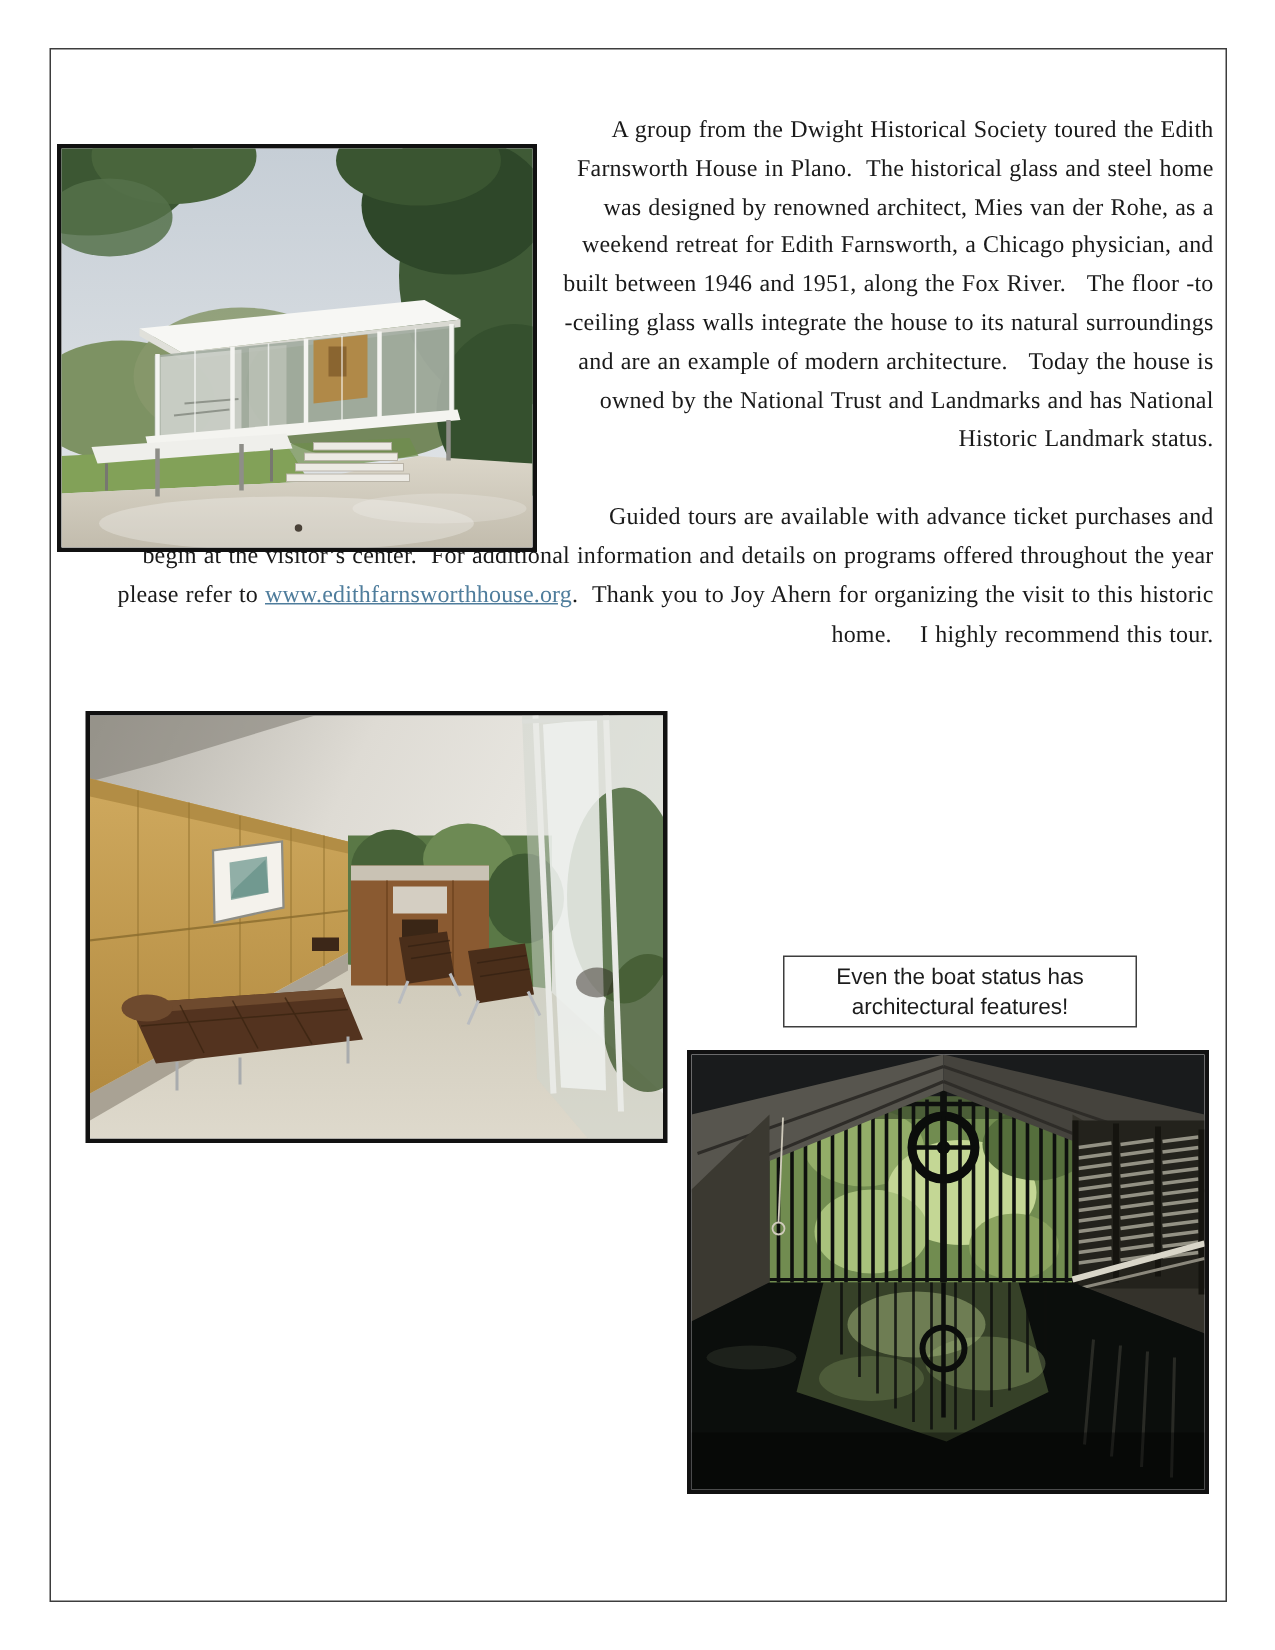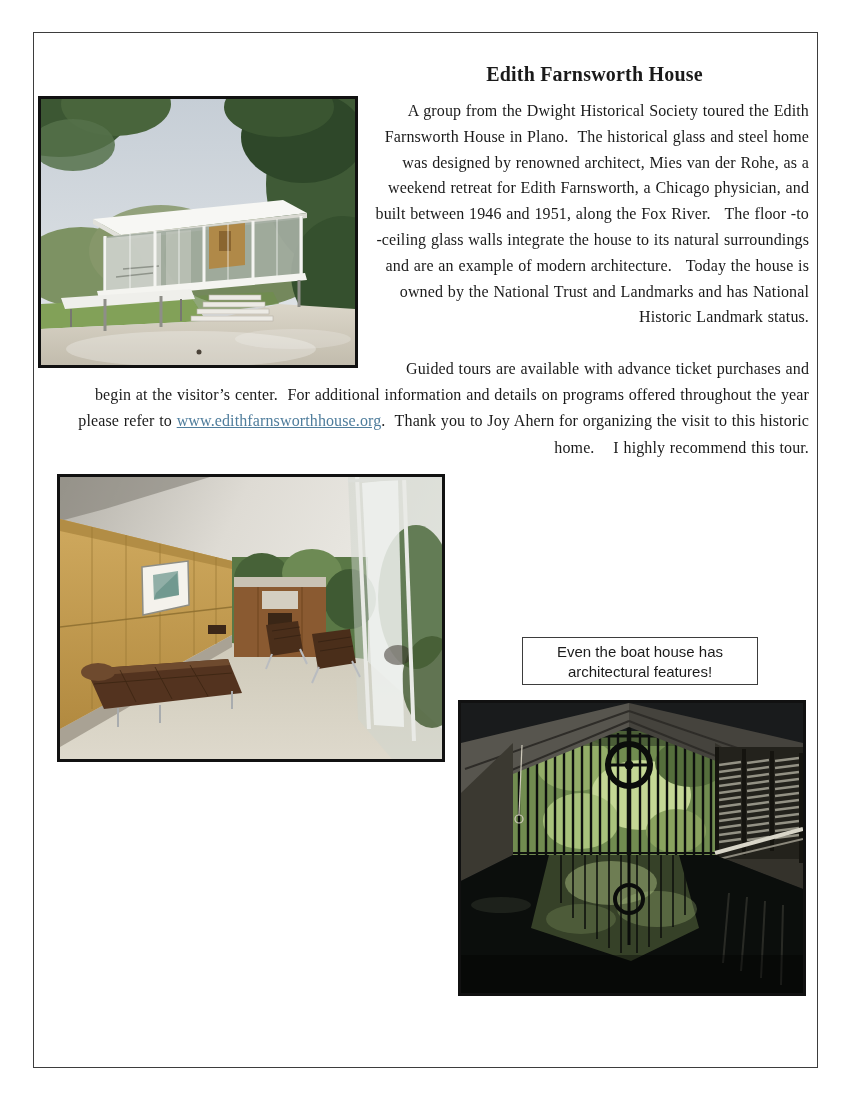--- a/index.html
+++ b/index.html
@@ -127,21 +127,20 @@
       <g fill="#eceae4" stroke="#b5b0a4" stroke-width=".6">
         <rect x="168" y="196" width="52" height="5"></rect>
         <rect x="162" y="203" width="62" height="5"></rect>
         <rect x="156" y="210" width="72" height="5"></rect>
         <rect x="150" y="217" width="82" height="5"></rect>
       </g>
     </svg>
   </div>
 
   <div class="content">
-    <h1 class="title">Edith Farnsworth House</h1>
     <p class="body-text para-intro"> A group from the Dwight Historical Society toured the Edith Farnsworth House in Plano.  The historical glass and steel home was designed by renowned architect, Mies van der Rohe, as a weekend retreat for Edith Farnsworth, a Chicago physician, and built between 1946 and 1951, along the Fox River.   The floor -to -ceiling glass walls integrate the house to its natural surroundings and are an example of modern architecture.   Today the house is owned by the National Trust and Landmarks and has National Historic Landmark status.</p>
     <p class="body-text para-tours"><span>Guided tours are available with advance ticket purchases and begin at the visitor’s center.  For additional information and details on programs offered throughout the year please refer to </span><a class="doc-link">www.edithfarnsworthhouse.org</a><span>.  Thank you to Joy Ahern for organizing the visit to this historic home.    I highly recommend this tour.</span></p>
   </div>
 
   <div class="photo-frame photo-interior">
     <svg viewBox="0 0 382 282" preserveAspectRatio="none">
       <defs>
         <linearGradient id="ceil" x1="0" y1="0" x2="1" y2="0.35">
           <stop offset="0" stop-color="#b5b2aa"></stop>
             <stop offset=".45" stop-color="#dedbd4"></stop>
@@ -234,21 +233,21 @@
         <line x1="58" y1="231" x2="58" y2="250"></line>
         <line x1="100" y1="228" x2="100" y2="246"></line>
         <line x1="172" y1="214" x2="172" y2="232"></line>
       </g>
 
       <rect x="148" y="148" width="18" height="9" fill="#3c2718"></rect>
     </svg>
   </div>
 
 
-  <div class="caption caption-boathouse">Even the boat house has architectural features!</div>
+  <div class="caption caption-boathouse">Even the boat status has architectural features!</div>
 
   <div class="photo-frame photo-boathouse">
     <svg viewBox="0 0 342 290" preserveAspectRatio="none">
       <rect width="342" height="290" fill="#191b1c"></rect>
 
       <rect x="52" y="28" width="202" height="125" fill="#718c50"></rect>
       <ellipse cx="115" cy="62" rx="40" ry="26" fill="#93ad68"></ellipse>
       <ellipse cx="180" cy="92" rx="50" ry="35" fill="#c4d795"></ellipse>
       <ellipse cx="120" cy="118" rx="38" ry="28" fill="#a9c27c"></ellipse>
       <ellipse cx="230" cy="60" rx="36" ry="24" fill="#556e3c"></ellipse>

